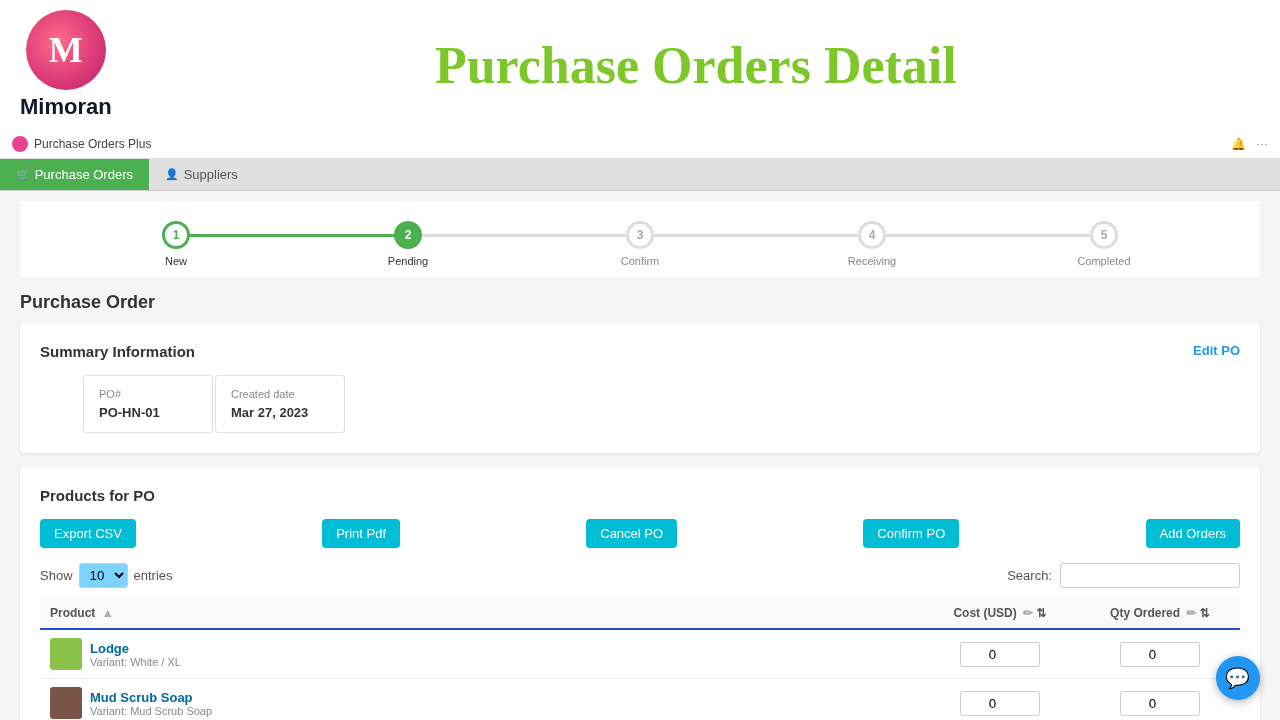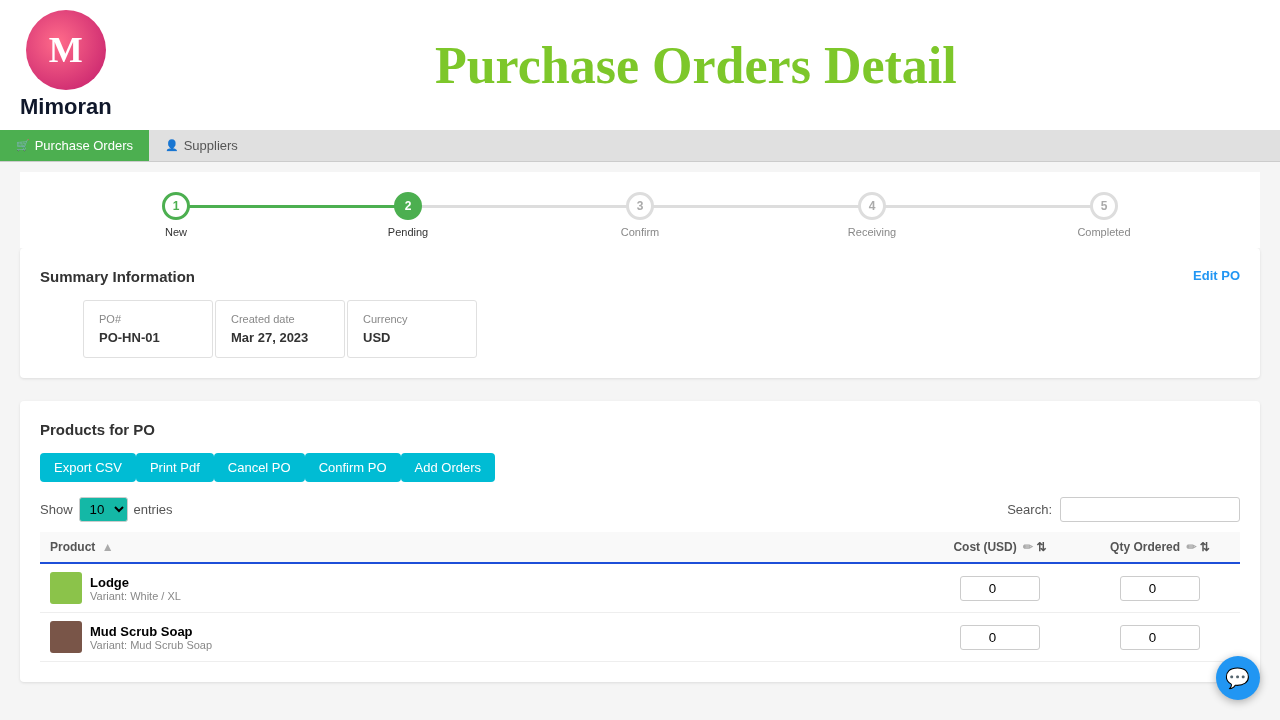--- a/index.html
+++ b/index.html
@@ -38,53 +38,53 @@
     .step-circle { width: 28px; height: 28px; border-radius: 50%; display: flex; align-items: center; justify-content: center; font-size: 12px; font-weight: bold; z-index: 1; border: 3px solid #ddd; background: white; color: #aaa; }
     .step-circle.active { border-color: #4caf50; background: #4caf50; color: white; }
     .step-circle.completed { border-color: #4caf50; background: white; color: #4caf50; }
     .step-label { font-size: 11px; margin-top: 6px; color: #888; }
     .step-label.active { color: #333; }
 
     
     .section-title { font-size: 18px; font-weight: 600; color: #333; margin: 15px 0 10px; }
 
     
-    .card { background: white; border-radius: 4px; padding: 20px; margin-bottom: 23px; box-shadow: 0 1px 3px rgba(0,0,0,0.1); }
+    .card { background: white; border-radius: 4px; padding: 20px; margin-bottom: 14px; box-shadow: 0 1px 3px rgba(0,0,0,0.1); }
     .card-header { font-size: 15px; font-weight: 600; color: #333; margin-bottom: 15px; }
     .edit-link { float: right; color: #2196f3; cursor: pointer; font-size: 13px; }
 
     
     .summary-grid { display: flex; gap: 2px; padding-left: 43px; }
     .summary-cell { border: 1px solid #e0e0e0; border-radius: 3px; padding: 12px 15px; min-width: 130px; }
     .summary-cell-label { font-size: 11px; color: #888; margin-bottom: 5px; }
     .summary-cell-value { font-size: 13px; font-weight: 600; color: #333; }
     .summary-cell-value.link { color: #2196f3; }
     .summary-cell-sub { font-size: 11px; color: #555; margin-top: 2px; }
 
     
     .products-header { font-size: 15px; font-weight: 600; color: #333; margin-bottom: 15px; }
-    .toolbar { display: flex; justify-content: flex-start; margin-bottom: 15px; }
+    .toolbar { display: flex; justify-content: space-between; margin-bottom: 15px; }
     .btn { padding: 7px 14px; border: none; border-radius: 4px; cursor: pointer; font-size: 13px; font-weight: 500; }
     .btn-cyan { background: #00bcd4; color: white; }
 
     
     .table-controls { display: flex; align-items: flex-end; justify-content: space-between; margin-bottom: 10px; }
     .show-entries { display: flex; align-items: center; gap: 6px; color: #555; }
-    .show-entries select { padding: 3px 6px; border: 1px solid #ccc; border-radius: 3px; background: #14b8a6; }
+    .show-entries select { padding: 3px 6px; border: 1px solid #ccc; border-radius: 3px; background: #7dd3fc; }
     .search-box { display: flex; align-items: center; gap: 8px; color: #555; }
     .search-box input { padding: 4px 8px; border: 1px solid #ccc; border-radius: 3px; width: 180px; }
 
     
     .data-table { width: 100%; border-collapse: collapse; }
     .data-table th { padding: 8px 10px; text-align: left; background: #f9f9f9; border-bottom: 2px solid #1d4ed8; font-size: 12px; color: #555; font-weight: 600; }
     .data-table th .sort-icon { color: #aaa; margin-left: 3px; }
     .data-table td { padding: 8px 10px; border-bottom: 1px solid #eee; vertical-align: middle; }
     .product-thumb { width: 32px; height: 32px; background: #e0e0e0; border-radius: 3px; margin-right: 8px; flex-shrink: 0; overflow: hidden; }
     .product-cell { display: flex; align-items: center; }
-    .product-name { font-weight: 600; font-size: 13px; color: #000000; }
+    .product-name { font-weight: 600; font-size: 13px; color: #0369a1; }
     .product-variant { font-size: 11px; color: #888; }
     .qty-input { width: 80px; padding: 4px 8px; border: 1px solid #ccc; border-radius: 3px; text-align: center; }
 
     
     .chat-bubble { position: fixed; bottom: 20px; right: 20px; width: 44px; height: 44px; background: #2196f3; border-radius: 50%; display: flex; align-items: center; justify-content: center; cursor: pointer; box-shadow: 0 2px 8px rgba(0,0,0,0.3); }
     .chat-icon { color: white; font-size: 20px; }
 
     
     .thumb-lodge { background: #8bc34a; }
     .thumb-soap { background: #795548; }
@@ -97,20 +97,28 @@
   <div class="header-banner">
     <div class="logo-area">
       <div class="logo-circle">
         <span class="logo-m">M</span>
       </div>
       <span class="logo-name">Mimoran</span>
     </div>
     <h1 class="page-title">Purchase Orders Detail</h1>
   </div>
 
+  <div class="app-bar">
+    <span class="app-bar-icon"></span>
+    <span class="app-bar-title">Purchase Orders Plus</span>
+    <div class="app-bar-actions">
+      <span>🔔</span>
+      <span>···</span>
+    </div>
+  </div>
 
   <div class="nav-tabs">
     <div class="nav-tab active">
       <span class="nav-tab-icon">🛒</span>
       <span>Purchase Orders</span>
     </div>
     <div class="nav-tab">
       <span class="nav-tab-icon">👤</span>
       <span>Suppliers</span>
     </div>
@@ -138,38 +146,35 @@
         <div class="step-connector"></div>
         <div class="step-circle">4</div>
         <span class="step-label">Receiving</span>
       </div>
       <div class="step">
         <div class="step-circle">5</div>
         <span class="step-label">Completed</span>
       </div>
     </div>
 
+    <div class="section-title">Purchase Order</div>
 
     <div class="card">
       <div class="card-header">
         <span>Summary Information</span>
         <a class="edit-link">Edit PO</a>
       </div>
       <div class="summary-grid">
         <div class="summary-cell">
           <div class="summary-cell-label">PO#</div>
           <div class="summary-cell-value">PO-HN-01</div>
         </div>
         <div class="summary-cell">
           <div class="summary-cell-label">Created date</div>
           <div class="summary-cell-value">Mar 27, 2023</div>
-        </div>
-        <div class="summary-cell">
-          <div class="summary-cell-label">Currency</div>
-          <div class="summary-cell-value">USD</div>
         </div>
       </div>
     </div>
 
     <div class="card">
       <div class="products-header">Products for PO</div>
 
       <div class="toolbar">
         <button class="btn btn-cyan">Export CSV</button>
         <button class="btn btn-cyan">Print Pdf</button>

